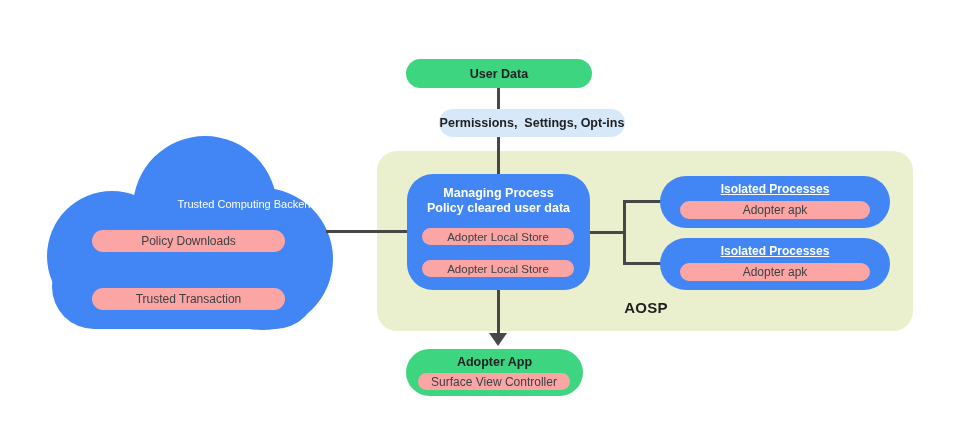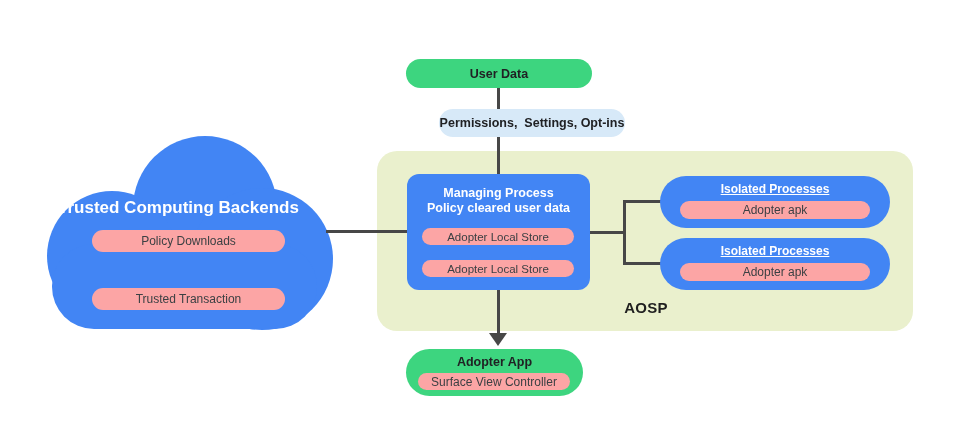--- a/index.html
+++ b/index.html
@@ -36,42 +36,42 @@
   .white-pill {
     background: #fca5a5; border-radius: 999px;
     display: flex; align-items: center; justify-content: center;
     color: var(--pill_text, #3C4043);
   }
 
   
   .cloud-svg { left: 40px; top: 118px; width: 300px; height: 198px; }
   .cloud-title {
     left: 58px; top: 182px; width: 264px;
-    color: #ffffff; font-weight: bold; font-size: 17px; text-align: left;
+    color: #ffffff; font-weight: normal; font-size: 11px; text-align: right;
   }
   .cloud-pill { left: 92px; width: 193px; height: 22px; font-size: 12px; }
   .cloud-pill-0 { top: 214px; }
   .cloud-pill-1 { top: 243px; }
   .cloud-pill-2 { top: 272px; }
 
   
   .aosp {
     left: 377px; top: 135px; width: 536px; height: 180px;
     background: var(--aosp_bg, #EAF0CD); border-radius: 20px;
   }
   .aosp-label {
     left: 596px; top: 283px; width: 100px;
     font-weight: bold; font-size: 15px; color: #1F1F1F; text-align: center;
     letter-spacing: 0.3px;
   }
 
   
   .managing {
     left: 407px; top: 158px; width: 183px; height: 116px;
-    background: var(--blue, #4285F4); border-radius: 12px;
+    background: var(--blue, #4285F4); border-radius: 26px;
   }
   .managing-title {
     left: 0; top: 12px; width: 100%;
     color: #ffffff; font-weight: bold; font-size: 12.5px; line-height: 15px;
     text-align: center;
   }
   .store-pill { left: 15px; width: 152px; height: 17px; font-size: 11.5px; }
   .store-pill-0 { top: 54px; }
   .store-pill-1 { top: 86px; }
 

